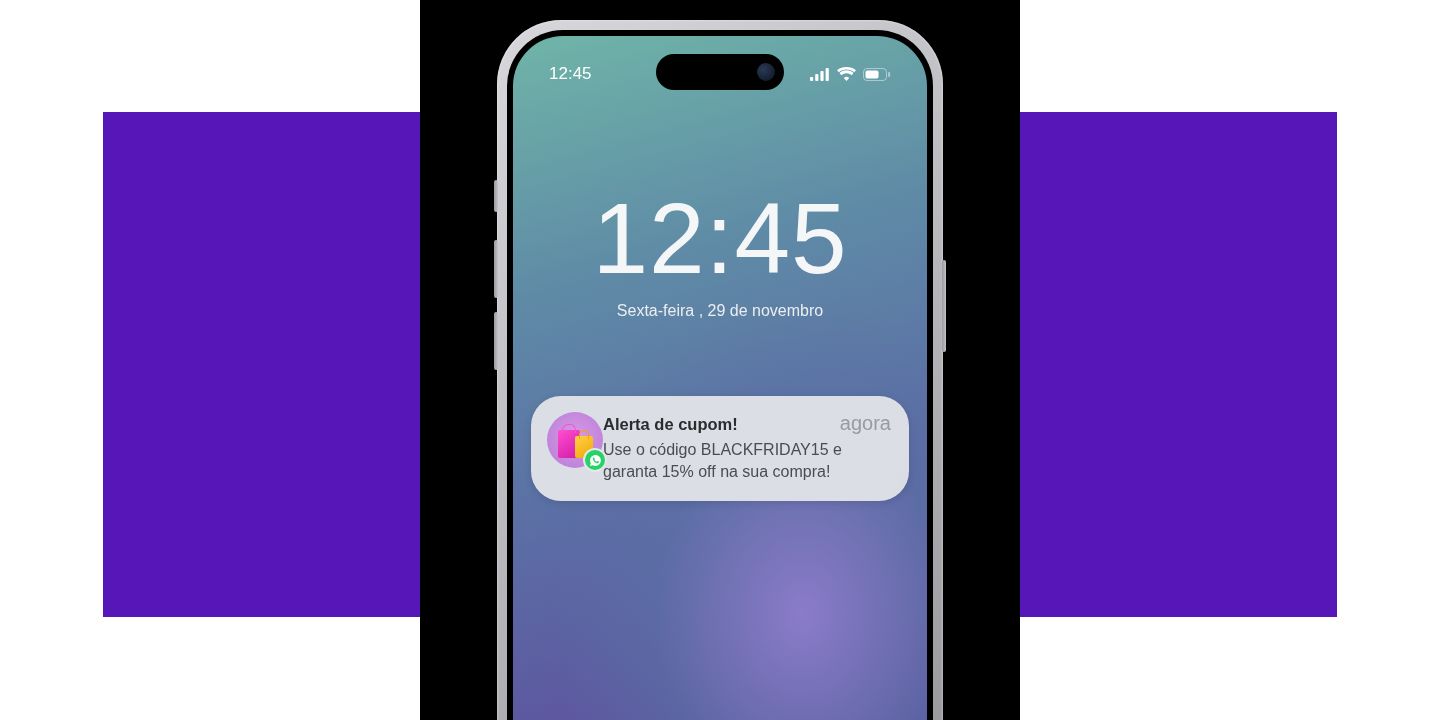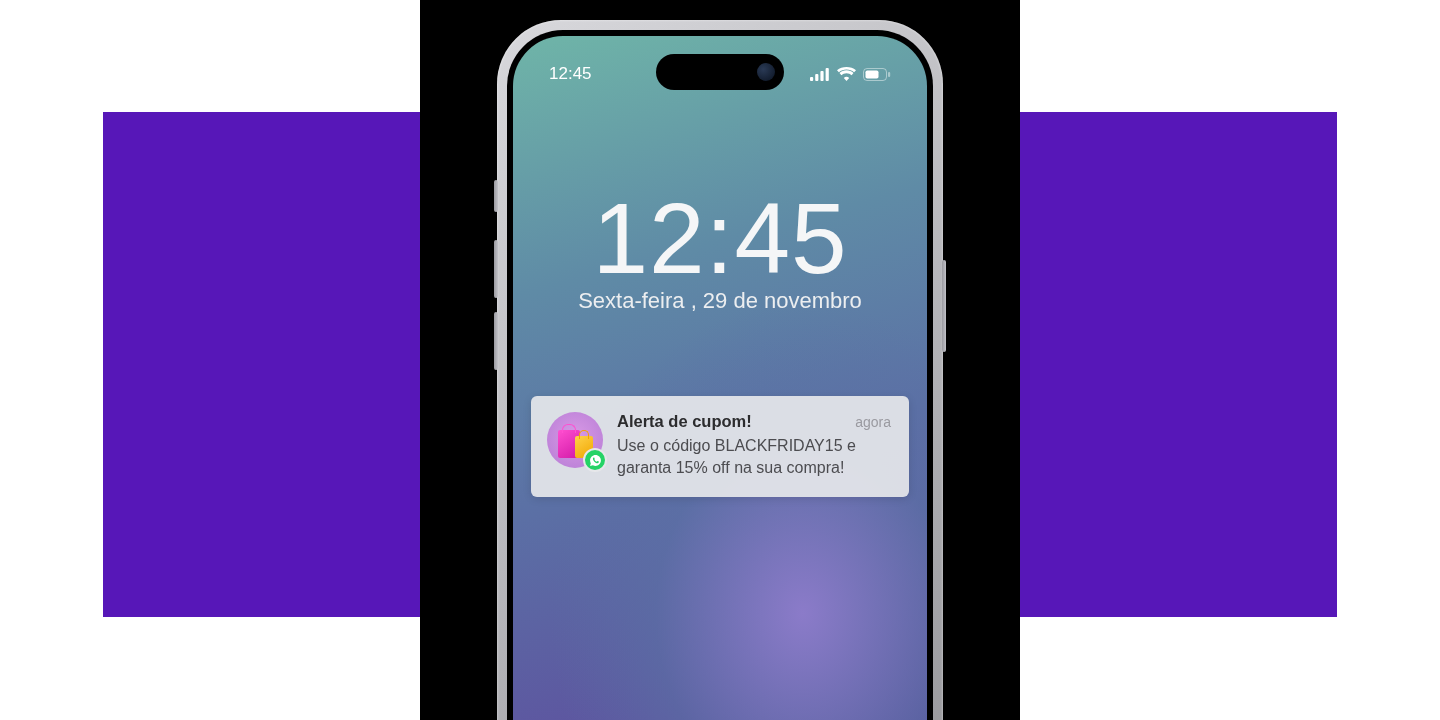--- a/index.html
+++ b/index.html
@@ -117,35 +117,35 @@
       text-align: center;
       color: #f5f6f7;
     }
     .lock-clock .time {
       font-size: 100px;
       font-weight: 300;
       letter-spacing: 1px;
       line-height: 1;
     }
     .lock-clock .date {
-      font-size: 22px;
+      margin-top: 14px;
+      font-size: 16px;
       font-weight: 400;
       color: #eceef0;
     }
 
     .notification {
       position: absolute;
       top: 360px;
       left: 18px;
       right: 18px;
       background: rgba(230, 231, 234, 0.92);
-      border-radius: 6px;
+      border-radius: 30px;
       padding: 16px 18px 18px 16px;
       display: flex;
-      gap: 14px;
       align-items: flex-start;
       box-shadow: 0 2px 8px rgba(0,0,0,0.12);
     }
     .notif-icon-wrap {
       position: relative;
       width: 56px;
       height: 56px;
       flex-shrink: 0;
     }
     .notif-icon {
@@ -200,21 +200,21 @@
       justify-content: space-between;
       align-items: baseline;
       gap: 10px;
     }
     .notif-title {
       font-size: 16.5px;
       font-weight: 700;
       color: #2c2c2e;
     }
     .notif-time {
-      font-size: 14px;
+      font-size: 20px;
       color: #9a9aa0;
       font-weight: 400;
     }
     .notif-msg {
       margin-top: 4px;
       font-size: 16px;
       color: #4c4c50;
       line-height: 1.38;
     }
   </style>

